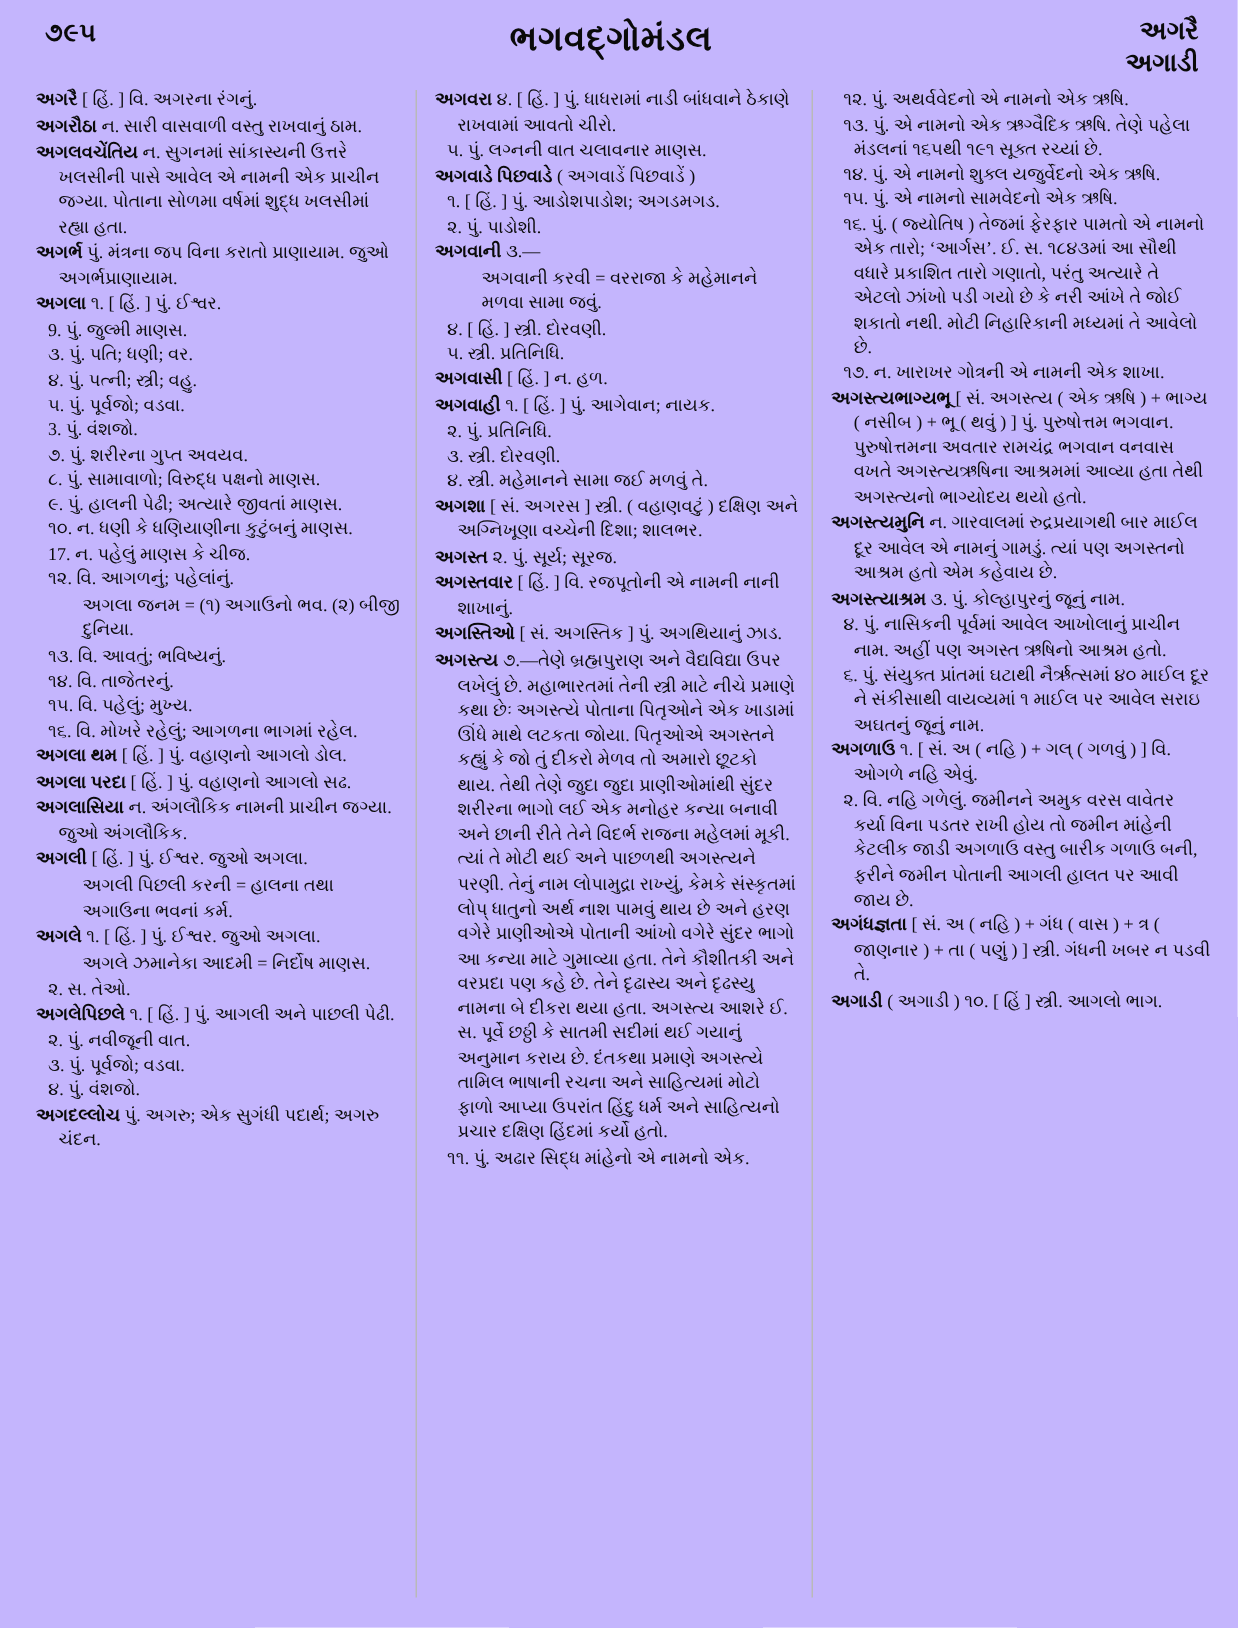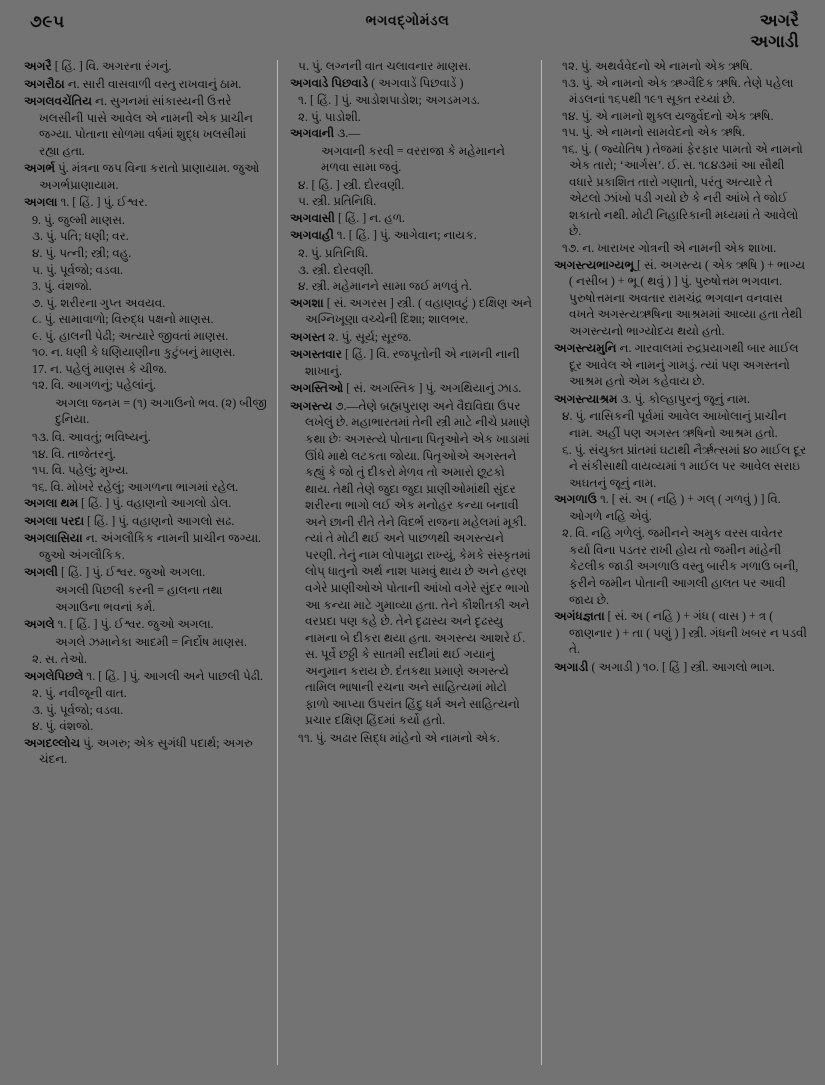--- a/index.html
+++ b/index.html
@@ -15,41 +15,41 @@
     color: #0a0a0a;
     position: relative;
     overflow: hidden;
   }
   .page {
     position: relative;
     width: 825px;
     height: 1085px;
     box-sizing: border-box;
     padding: 10px 14px 6px 14px;
-    background: #737373;
+    background: #c4b5fd;
   }
 
   
   .running-head {
     position: relative;
     height: 46px;
     display: flex;
     align-items: flex-start;
     justify-content: space-between;
     font-size: 17px;
     font-weight: bold;
   }
   .rh-left {
     padding-left: 16px;
     padding-top: 2px;
     letter-spacing: 0.5px;
   }
   .rh-center {
     padding-top: 3px;
-    font-size: 14px;
+    font-size: 23px;
     letter-spacing: 0.5px;
   }
   .rh-right {
     padding-right: 12px;
     text-align: right;
     line-height: 1.25;
   }
   .rh-right span {
     display: block;
   }
@@ -172,20 +172,21 @@
           <p class="sense">૨. પું. નવીજૂની વાત.</p>
           <p class="sense">૩. પું. પૂર્વજો; વડવા.</p>
           <p class="sense">૪. પું. વંશજો.</p>
         </div>
         <div class="entry-block">
           <p class="entry"><span class="headword">અગદલ્લોચ</span> પું. અગરુ; એક સુગંધી પદાર્થ; અગરુ ચંદન.</p>
         </div>
       </div>
     <div class="col col-2">
         <div class="entry-block">
+          <p class="entry"><span class="headword">અગવરા</span> ૪. [ હિં. ] પું. ધાધરામાં નાડી બાંધવાને ઠેકાણે રાખવામાં આવતો ચીરો.</p>
           <p class="sense">૫. પું. લગ્નની વાત ચલાવનાર માણસ.</p>
         </div>
         <div class="entry-block">
           <p class="entry"><span class="headword">અગવાડે પિછવાડે</span> ( અગવાડેં પિછવાડેં )</p>
           <p class="sense">૧. [ હિં. ] પું. આડોશપાડોશ; અગડમગડ.</p>
           <p class="sense">૨. પું. પાડોશી.</p>
         </div>
         <div class="entry-block">
           <p class="entry"><span class="headword">અગવાની</span> ૩.—</p>
           <p class="sub">અગવાની કરવી = વરરાજા કે મહેમાનને મળવા સામા જવું.</p>

